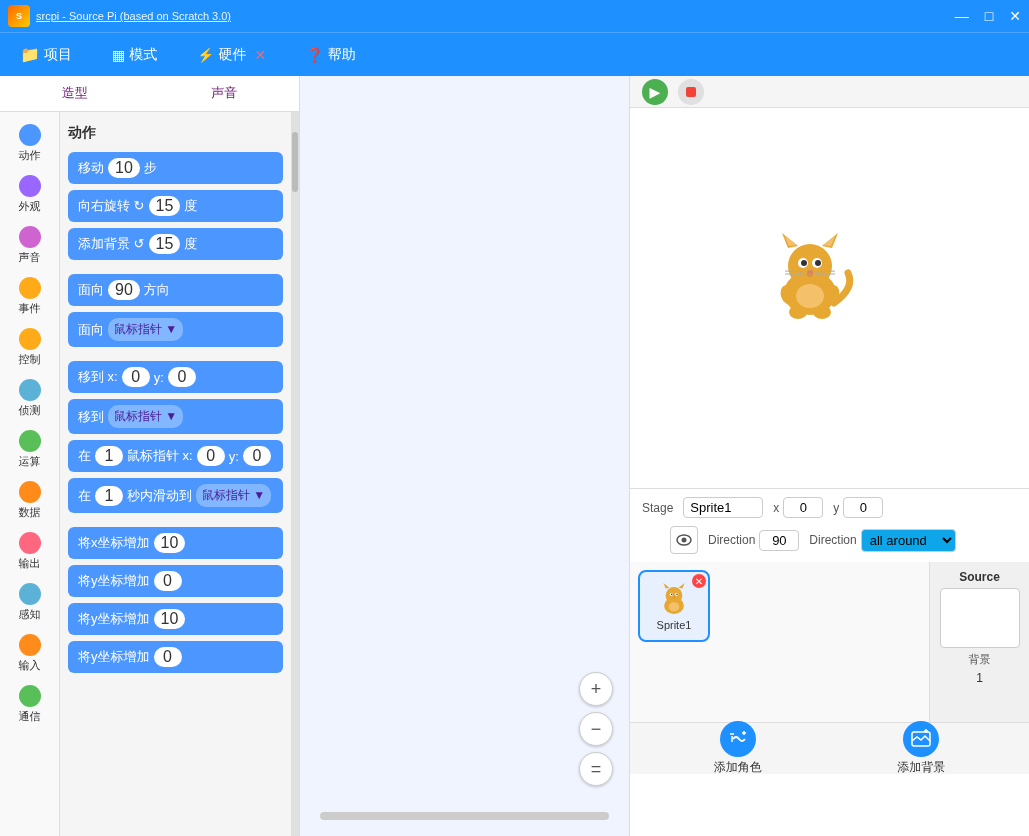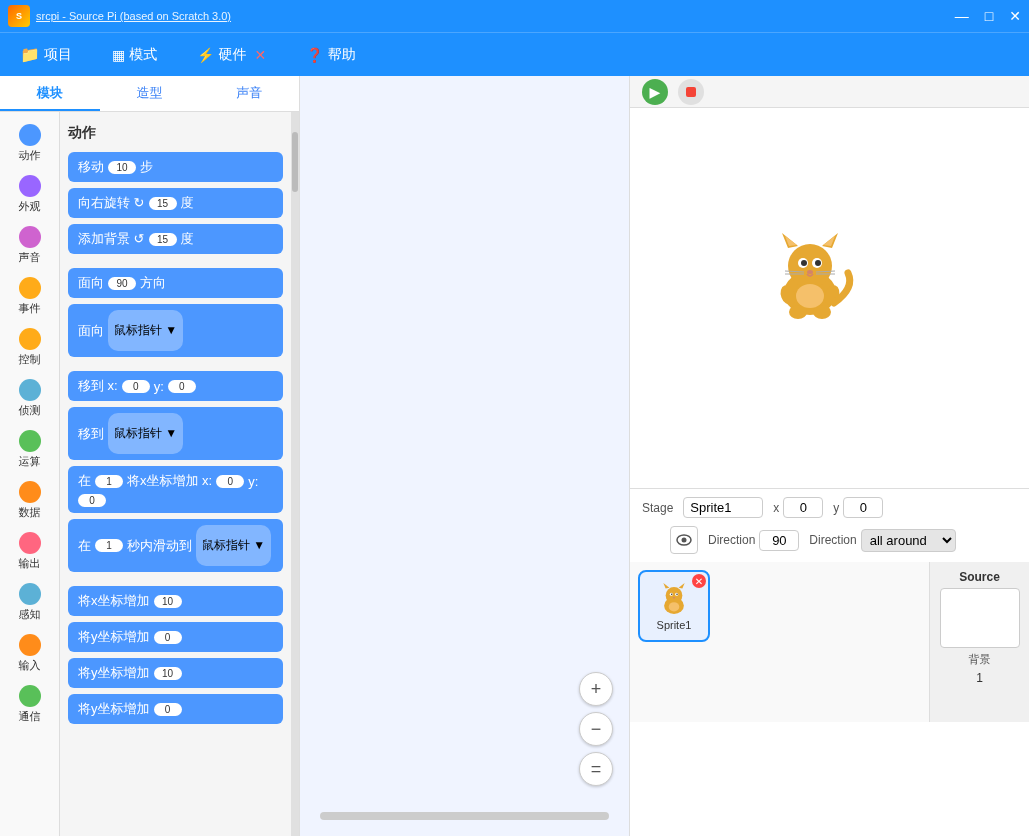--- a/index.html
+++ b/index.html
@@ -50,21 +50,21 @@
     }
 
     
     #tabs {
       display: flex;
       height: 36px;
       border-bottom: 1px solid #ddd;
     }
     .tab {
       flex: 1; display: flex; align-items: center; justify-content: center;
-      cursor: pointer; font-size: 13px; color: #3b82f6;
+      cursor: pointer; font-size: 13px; color: #701a75;
       border-bottom: 2px solid transparent;
     }
     .tab.active { color: #1e90ff; border-bottom: 2px solid #1e90ff; font-weight: bold; }
 
     
     #blocks-content {
       display: flex;
       flex: 1;
       overflow: hidden;
     }
@@ -109,33 +109,33 @@
       font-size: 13px; color: white; font-weight: 500;
       flex-wrap: wrap;
       width: 100%;
     }
     .block.blue { background: #4C97FF; }
     .block-val {
       background: rgba(255,255,255,0.3);
       border-radius: 10px;
       padding: 1px 8px;
       min-width: 28px; text-align: center;
-      color: white; font-size: 10px;
+      color: white; font-size: 16px;
     }
     .block-val.white-bg {
       background: white;
       color: #333;
       border-radius: 10px;
       padding: 1px 7px;
     }
     .block-dropdown {
       background: rgba(255,255,255,0.3);
       border-radius: 10px;
-      padding: 12px 6px;
-      color: #000000; font-size: 12px;
+      padding: 3px 6px;
+      color: #4c1d95; font-size: 12px;
       display: flex; align-items: center; gap: 2px;
     }
 
     
     #code-area {
       flex: 1;
       background: #f0f4ff;
       position: relative;
       overflow: hidden;
     }
@@ -215,21 +215,21 @@
       display: flex; align-items: center; justify-content: center;
       cursor: pointer; color: #555;
     }
     .dir-group { display: flex; align-items: center; gap: 4px; }
     .dir-input {
       border: 1px solid #ccc; border-radius: 4px; padding: 2px 4px;
       font-size: 13px; width: 40px; text-align: center;
     }
     .rotation-select {
       border: 1px solid #ccc; border-radius: 4px; padding: 2px 4px;
-      font-size: 13px; background: #e5e5e5; cursor: pointer;
+      font-size: 13px; background: #0ea5e9; cursor: pointer;
     }
 
     
     #sprite-list-area {
       display: flex;
       height: 160px;
       overflow: hidden;
     }
     #sprite-list {
       flex: 1; background: #f9f9f9;
@@ -324,23 +324,20 @@
     <span style="font-size:14px;">❓</span>
     <span>帮助</span>
   </div>
 </div>
 
 <div id="main">
 
   <div id="blocks-panel">
 
     <div id="tabs">
-      <div class="tab active">
-        <span>模块</span>
-      </div>
       <div class="tab">
         <span>造型</span>
       </div>
       <div class="tab">
         <span>声音</span>
       </div>
     </div>
 
     <div id="blocks-content">
 
@@ -447,21 +444,21 @@
         
         <div class="block blue">
           <span>移到</span>
           <span class="block-dropdown">鼠标指针 ▼</span>
         </div>
 
         
         <div class="block blue">
           <span>在</span>
           <span class="block-val white-bg">1</span>
-          <span>将x坐标增加 x:</span>
+          <span>鼠标指针 x:</span>
           <span class="block-val white-bg">0</span>
           <span>y:</span>
           <span class="block-val white-bg">0</span>
         </div>
 
         
         <div class="block blue">
           <span>在</span>
           <span class="block-val white-bg">1</span>
           <span>秒内滑动到</span>
@@ -624,15 +621,38 @@
       </div>
 
       <div id="stage-thumb">
         <span class="stage-thumb-label">Source</span>
         <div class="stage-thumb-bg"></div>
         <span class="stage-bg-label">背景</span>
         <span class="stage-bg-num">1</span>
       </div>
     </div>
 
+    <div id="bottom-bar">
+      <div class="add-btn">
+        <div class="add-btn-icon">
+          <svg width="22" height="22" viewBox="0 0 22 22">
+              <circle cx="11" cy="11" r="10" fill="#1e90ff"></circle>
+              <path d="M6,11 Q9,7 12,11 Q15,15 18,11" stroke="white" stroke-width="2" fill="none"></path>
+              <path d="M5,8 L5,14 M3,6 L7,6" stroke="white" stroke-width="1.5"></path>
+              <path d="M15,5 L19,5 M17,3 L17,7" stroke="white" stroke-width="1.5"></path>
+            </svg>
+        </div>
+        <span>添加角色</span>
+      </div>
+      <div class="add-btn">
+        <div class="add-btn-icon" style="background:#1e90ff;">
+          <svg width="22" height="22" viewBox="0 0 22 22">
+              <rect x="2" y="4" width="18" height="14" rx="2" fill="none" stroke="white" stroke-width="1.5"></rect>
+              <path d="M2,13 L7,9 L11,12 L15,8 L20,13" stroke="white" stroke-width="1.5" fill="none"></path>
+              <path d="M14,3 L18,3 M16,1 L16,5" stroke="white" stroke-width="1.5"></path>
+            </svg>
+        </div>
+        <span>添加背景</span>
+      </div>
+    </div>
 
   </div>
 </div>
 
 </body></html>

